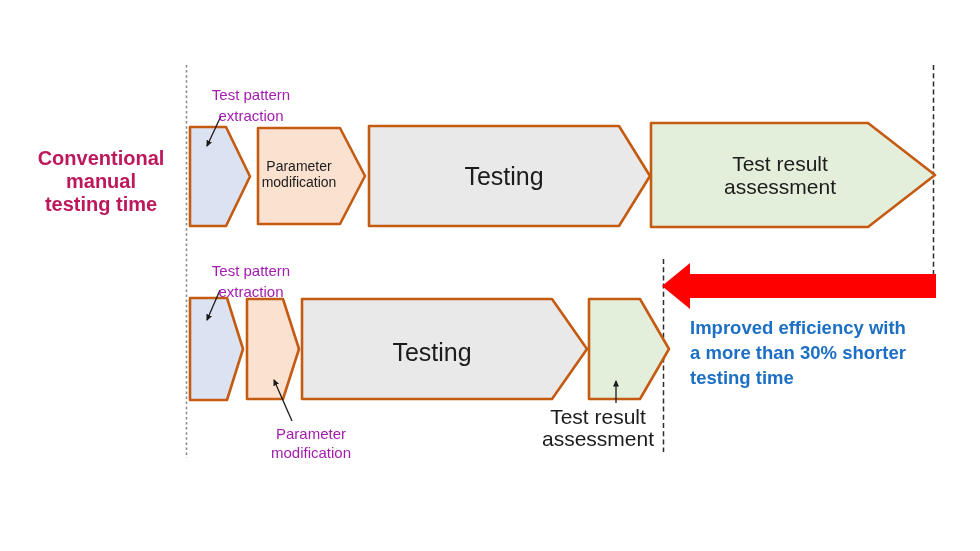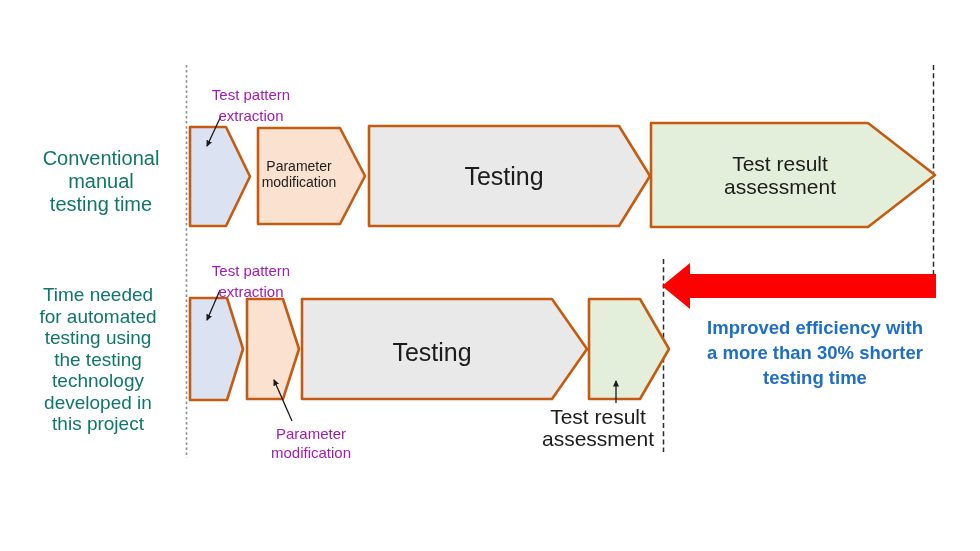--- a/index.html
+++ b/index.html
@@ -13,38 +13,38 @@
     color: #1f1f1f;
   }
   .canvas svg { position: absolute; left: 0; top: 0; }
   .txt {
     position: absolute;
     white-space: pre-line;
     text-align: center;
     color: #1c1c1c;
   }
   .side-label {
-    font-weight: normal;
-    color: #0f766e;
+    font-weight: bold;
+    color: #be185d;
   }
   .top-label   { left: 20px;  top: 147px; width: 162px; font-size: 20px; line-height: 23px; }
   .bottom-label{ left: 12px;  top: 284px; width: 172px; font-size: 19px; line-height: 21.5px; }
   .ann { font-size: 15px; line-height: 21px; color: #a21caf; }
   .ann-tp-top    { left: 195px; top: 84px;  width: 112px; }
   .ann-tp-bottom { left: 195px; top: 260px; width: 112px; }
   .ann-param-bottom { left: 251px; top: 424px; width: 120px; font-size: 15px; line-height: 19px; }
   .ann-assess-bottom{ left: 518px; top: 406px; width: 160px; font-size: 21px; line-height: 22px; }
   .step-text { color: #1c1c1c; }
   .param-top      { left: 251px; top: 158px; width: 96px;  font-size: 14px; line-height: 16px; }
   .testing-top    { left: 384px; top: 162px; width: 240px; font-size: 25px; line-height: 28px; }
   .assess-top     { left: 670px; top: 152px; width: 220px; font-size: 21px; line-height: 23px; }
   .testing-bottom { left: 312px; top: 338px; width: 240px; font-size: 25px; line-height: 28px; }
   .callout-text {
     left: 690px; top: 315px; width: 250px;
-    text-align: center;
+    text-align: left;
     font-size: 18.5px; line-height: 25px;
     font-weight: bold;
     color: #1c6fc4;
   }
   .shape { stroke: #c55a11; stroke-width: 2.6; stroke-linejoin: round; }
   .dash-gray { stroke: #8c8c8c; stroke-width: 1.6; stroke-dasharray: 2.5,2.6; }
   .dash-dark { stroke: #2b2b2b; stroke-width: 1.5; stroke-dasharray: 5,3.2; }
   .ann-arrow { stroke: #1a1a1a; stroke-width: 1.3; fill: none; }
 </style>
 </head>
@@ -77,27 +77,20 @@
 
     <line class="ann-arrow" x1="221" y1="116" x2="207" y2="146" marker-end="url(#ah)"></line>
     <line class="ann-arrow" x1="220" y1="290" x2="207" y2="320" marker-end="url(#ah)"></line>
     <line class="ann-arrow" x1="292" y1="421" x2="274" y2="380" marker-end="url(#ah)"></line>
     <line class="ann-arrow" x1="616" y1="403" x2="616" y2="381" marker-end="url(#ah)"></line>
   </svg>
 
   <div class="txt side-label top-label">Conventional
 manual
 testing time</div>
-  <div class="txt side-label bottom-label">Time needed
-for automated
-testing using
-the testing
-technology
-developed in
-this project</div>
 
   <div class="txt ann ann-tp-top">Test pattern
 extraction</div>
   <div class="txt step-text param-top">Parameter
 modification</div>
   <div class="txt step-text testing-top">Testing</div>
   <div class="txt step-text assess-top">Test result
 assessment</div>
 
   <div class="txt ann ann-tp-bottom">Test pattern

